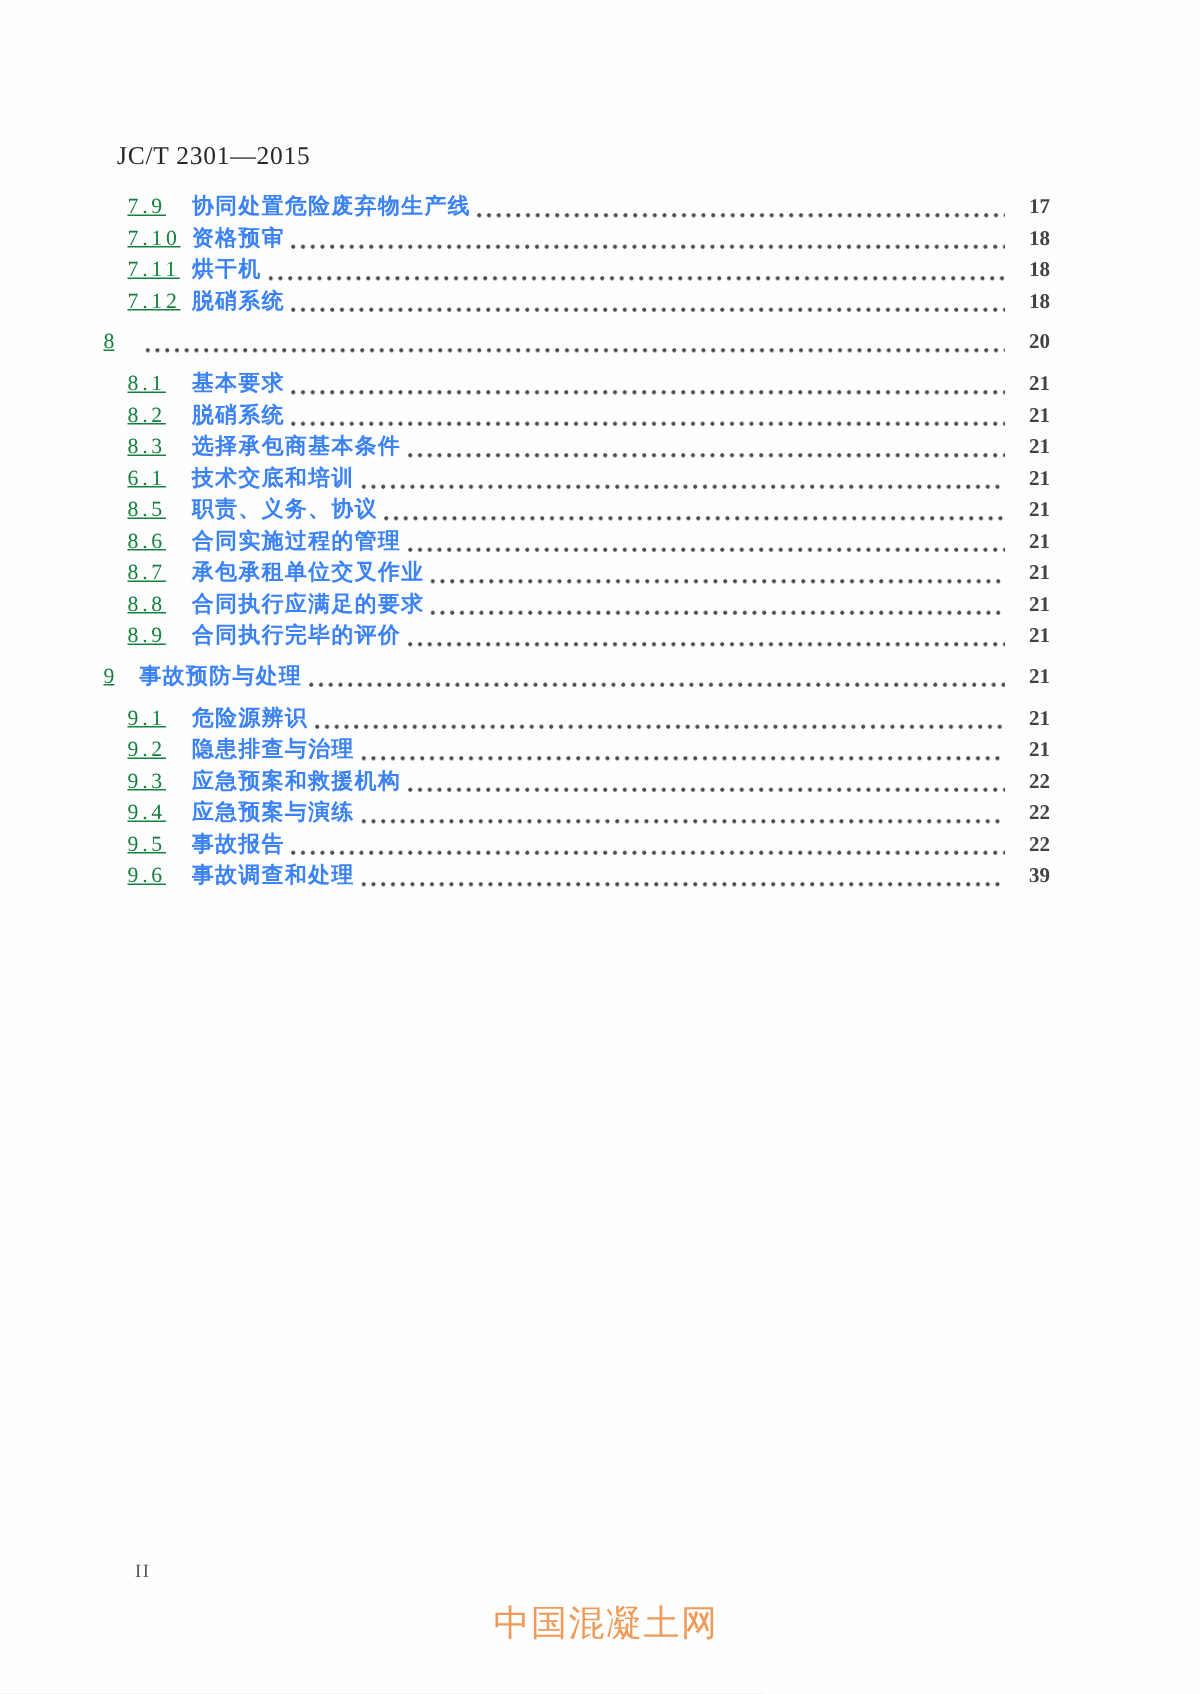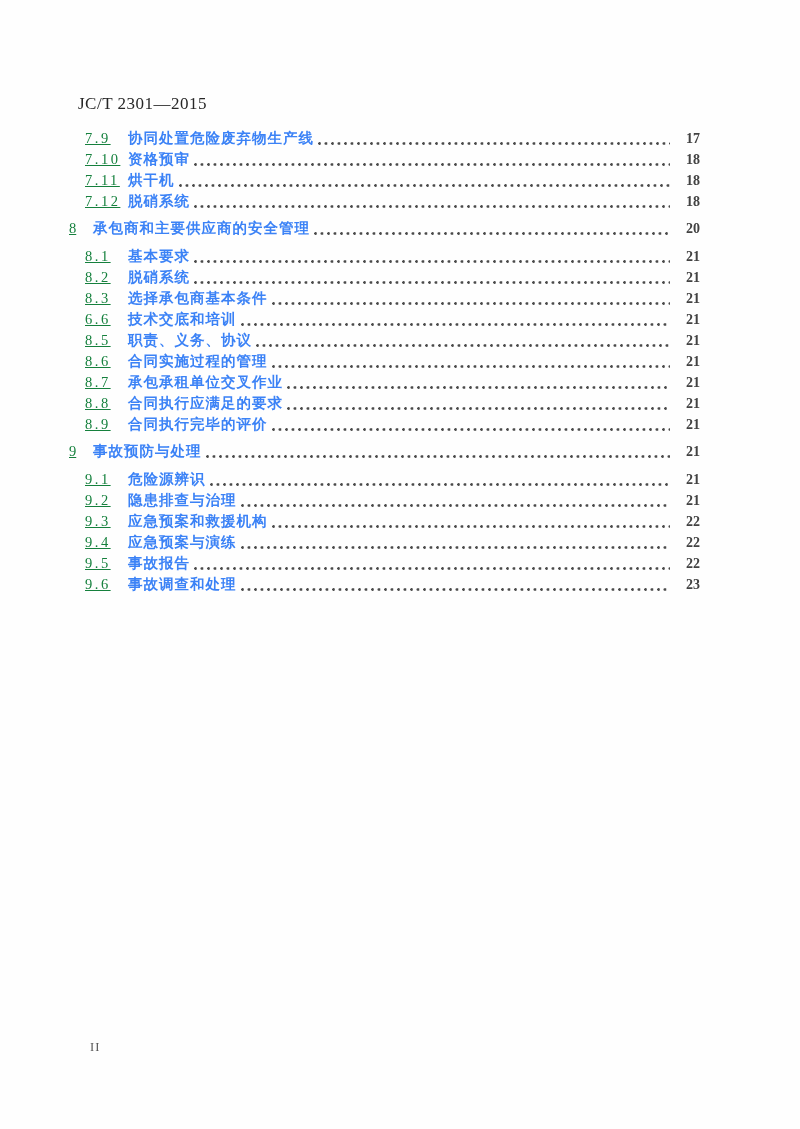--- a/index.html
+++ b/index.html
@@ -125,21 +125,20 @@
       <span class="pg">18</span>
     </div>
       <div class="toc-row l2">
       <span class="num">7.12</span>
       <span class="title">脱硝系统</span>
       <span class="dots"></span>
       <span class="pg">18</span>
     </div>
       <div class="toc-row l1">
       <span class="num">8</span>
-      <span class="title">承包商和主要供应商的安全管理</span>
       <span class="dots"></span>
       <span class="pg">20</span>
     </div>
       <div class="toc-row l2">
       <span class="num">8.1</span>
       <span class="title">基本要求</span>
       <span class="dots"></span>
       <span class="pg">21</span>
     </div>
       <div class="toc-row l2">
@@ -148,21 +147,21 @@
       <span class="dots"></span>
       <span class="pg">21</span>
     </div>
       <div class="toc-row l2">
       <span class="num">8.3</span>
       <span class="title">选择承包商基本条件</span>
       <span class="dots"></span>
       <span class="pg">21</span>
     </div>
       <div class="toc-row l2">
-      <span class="num">6.6</span>
+      <span class="num">6.1</span>
       <span class="title">技术交底和培训</span>
       <span class="dots"></span>
       <span class="pg">21</span>
     </div>
       <div class="toc-row l2">
       <span class="num">8.5</span>
       <span class="title">职责、义务、协议</span>
       <span class="dots"></span>
       <span class="pg">21</span>
     </div>
@@ -223,20 +222,21 @@
       <div class="toc-row l2">
       <span class="num">9.5</span>
       <span class="title">事故报告</span>
       <span class="dots"></span>
       <span class="pg">22</span>
     </div>
       <div class="toc-row l2">
       <span class="num">9.6</span>
       <span class="title">事故调查和处理</span>
       <span class="dots"></span>
-      <span class="pg">23</span>
+      <span class="pg">39</span>
     </div>
     </div>
 
   <div class="page-footer-label">II</div>
 
+  <div class="watermark" style="color: rgb(239, 154, 88);">中国混凝土网</div>
 
 </div>
 
 </body></html>

